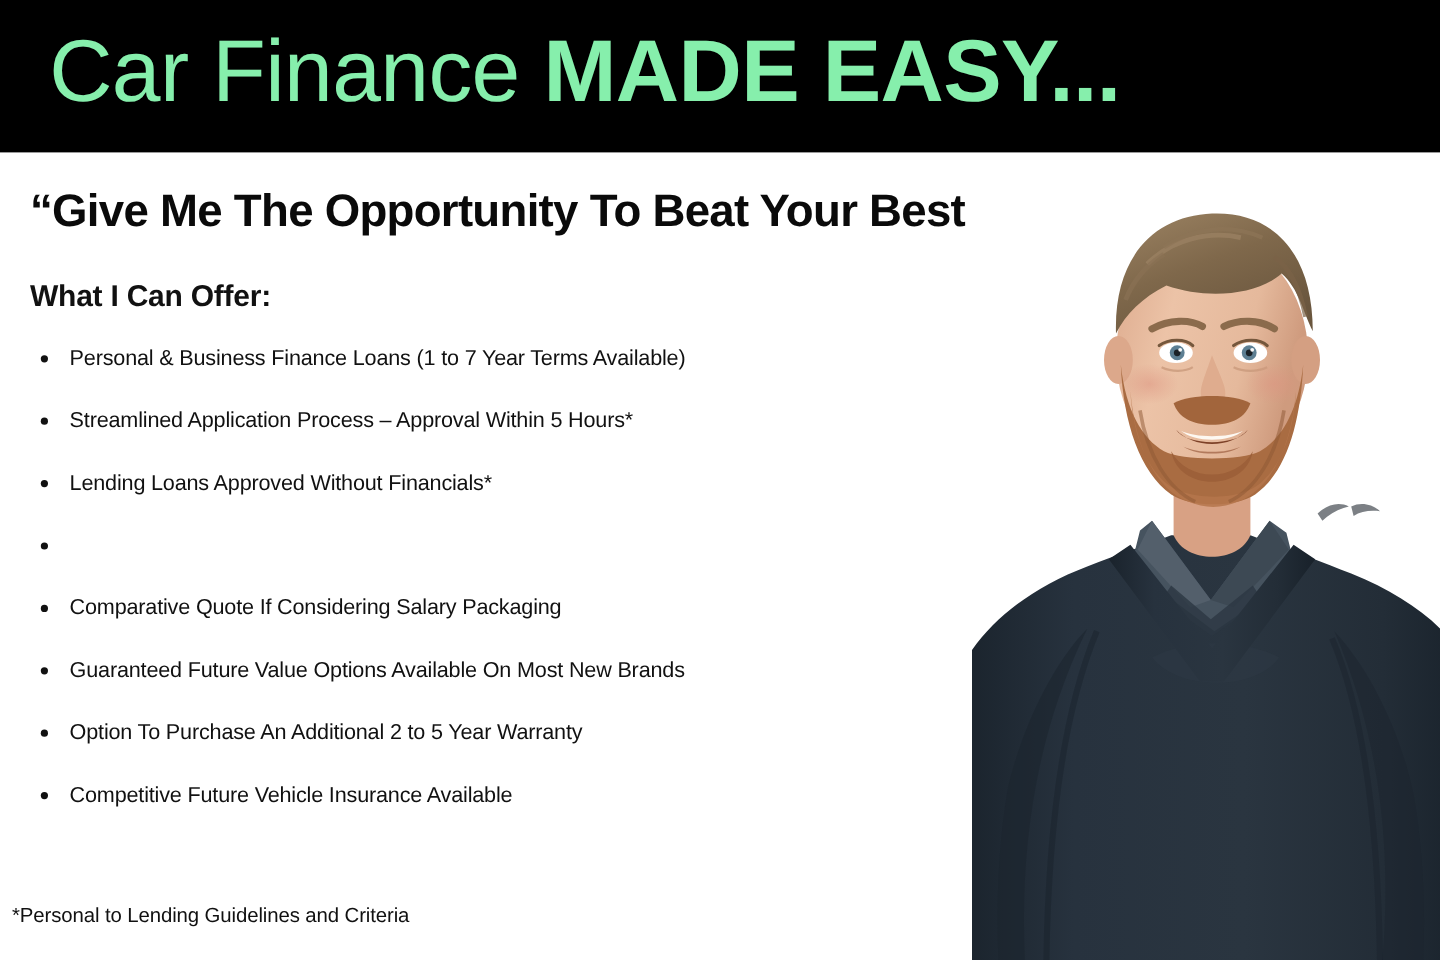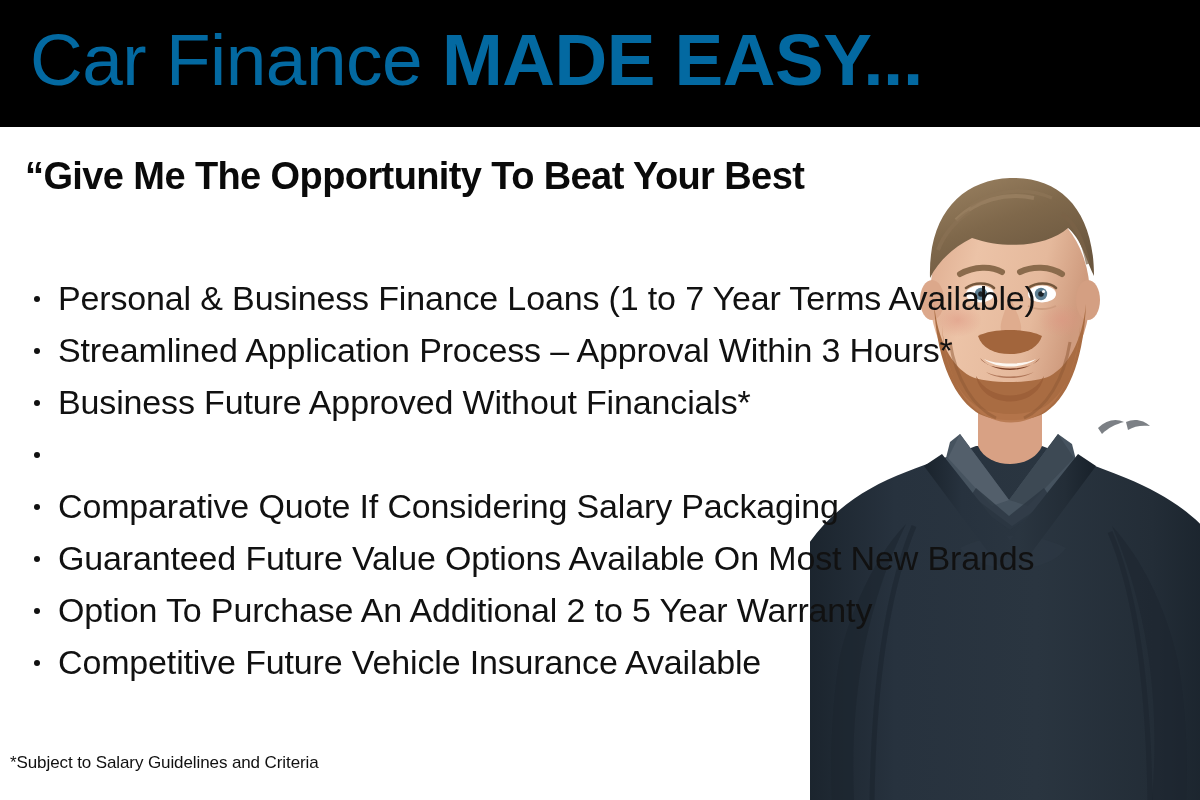--- a/index.html
+++ b/index.html
@@ -23,23 +23,23 @@
   .header-band {
     position: absolute;
     left: 0; top: 0;
     width: 1200px;
     height: 127px;
     background: #000000;
     overflow: hidden;
   }
   .header-title {
     position: absolute;
-    left: 30px;
+    left: 41px;
     top: 14px;
-    color: #0369a1;
+    color: #86efac;
     font-size: 73px;
     line-height: 92px;
     letter-spacing: -0.5px;
     white-space: nowrap;
   }
   .header-title .t-light { font-weight: 400; }
   .header-title .t-bold  { font-weight: 700; }
 
   
   .tagline {
@@ -73,21 +73,21 @@
     left: 30px;
     top: 272px;
     width: 860px;
     list-style: none;
     z-index: 3;
   }
   .offer-item {
     position: relative;
     height: 52px;
     padding-left: 28px;
-    font-size: 34px;
+    font-size: 18px;
     line-height: 52px;
     color: #111111;
     letter-spacing: -0.15px;
     white-space: nowrap;
   }
   .offer-item .bullet-dot {
     position: absolute;
     left: 4px;
     top: 24px;
     width: 6px;
@@ -127,33 +127,34 @@
 <div id="poster">
 
   <div class="header-band">
     <div class="header-title">
       <span class="t-light">Car Finance </span><span class="t-bold">MADE EASY...</span>
     </div>
   </div>
 
   <div class="tagline">“Give Me The Opportunity To Beat Your Best Quote”</div>
 
+  <div class="subheading">What I Can Offer:</div>
 
   <ul class="offer-list">
     <li class="offer-item">
       <span class="bullet-dot"></span>
       <span>Personal &amp; Business Finance Loans (1 to 7 Year Terms Available)</span>
     </li>
     <li class="offer-item">
       <span class="bullet-dot"></span>
-      <span>Streamlined Application Process – Approval Within 3 Hours*</span>
-    </li>
-    <li class="offer-item">
-      <span class="bullet-dot"></span>
-      <span>Business Future Approved Without Financials*</span>
+      <span>Streamlined Application Process – Approval Within 5 Hours*</span>
+    </li>
+    <li class="offer-item">
+      <span class="bullet-dot"></span>
+      <span>Lending Loans Approved Without Financials*</span>
     </li>
     <li class="offer-item">
       <span class="bullet-dot"></span>
     </li>
     <li class="offer-item">
       <span class="bullet-dot"></span>
       <span>Comparative Quote If Considering Salary Packaging</span>
     </li>
     <li class="offer-item">
       <span class="bullet-dot"></span>
@@ -162,21 +163,21 @@
     <li class="offer-item">
       <span class="bullet-dot"></span>
       <span>Option To Purchase An Additional 2 to 5 Year Warranty</span>
     </li>
     <li class="offer-item">
       <span class="bullet-dot"></span>
       <span>Competitive Future Vehicle Insurance Available</span>
     </li>
   </ul>
 
-  <div class="footnote">*Subject to Salary Guidelines and Criteria</div>
+  <div class="footnote">*Personal to Lending Guidelines and Criteria</div>
 
   <div class="portrait">
     <svg width="390" height="672" viewBox="0 0 390 672" xmlns="http://www.w3.org/2000/svg">
       <defs>
         <linearGradient id="swGrad" x1="0" y1="0" x2="1" y2="0">
           <stop offset="0%" stop-color="#1a232c"></stop>
           <stop offset="22%" stop-color="#27323e"></stop>
           <stop offset="55%" stop-color="#2a3540"></stop>
           <stop offset="82%" stop-color="#232d37"></stop>
           <stop offset="100%" stop-color="#18212a"></stop>

